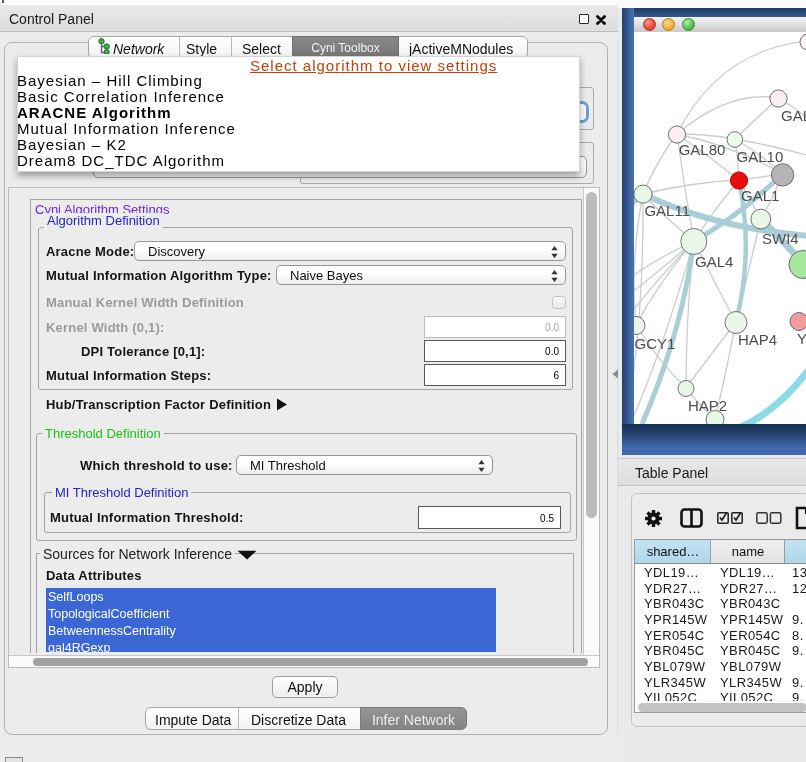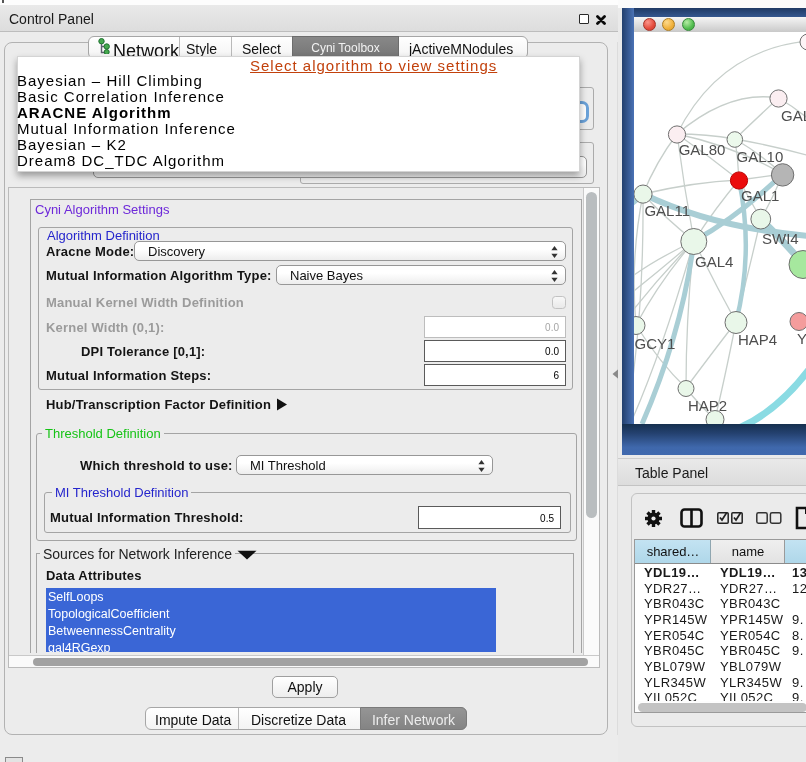--- a/index.html
+++ b/index.html
@@ -41,21 +41,21 @@
 <div class="abs" style="left:179px;top:37px;width:1px;height:21px;background:#b9b9b9;"></div>
 <div class="abs" style="left:231px;top:37px;width:1px;height:21px;background:#b9b9b9;"></div>
 <div class="abs" style="left:292px;top:36px;width:107px;height:23px;background:linear-gradient(#888888,#757575);
      border:1px solid #6d6d6d;box-sizing:border-box;"></div>
 <svg class="abs" style="left:96px;top:38px;" width="14" height="16" viewBox="0 0 14 16">
   <path d="M5.5,4 V14.5 H10.5 M5.5,8.5 H10.5" fill="none" stroke="#5f6070" stroke-width="1.4"></path>
   <circle cx="5.5" cy="3.2" r="2.7" fill="#46a94f" stroke="#1e7030" stroke-width="1"></circle>
   <circle cx="10.7" cy="8.5" r="2.7" fill="#46a94f" stroke="#1e7030" stroke-width="1"></circle>
   <circle cx="10.7" cy="14" r="2.5" fill="#46a94f" stroke="#1e7030" stroke-width="1"></circle>
 </svg>
-<div class="abs" style="left:113px;top:41px;font-size:18px;color:#111;">Network</div>
+<div class="abs" style="left:113px;top:41px;font-size:14px;color:#111;font-style:italic;">Network</div>
 <div class="abs" style="left:186px;top:41px;font-size:14px;color:#111;">Style</div>
 <div class="abs" style="left:242px;top:41px;font-size:14px;color:#111;">Select</div>
 <div class="abs" style="left:292px;top:41px;width:107px;text-align:center;font-size:12px;color:#f2f2f2;">Cyni Toolbox</div>
 <div class="abs" style="left:409px;top:41px;font-size:14px;color:#111;">jActiveMNodules</div>
 
 <div class="abs" style="left:300px;top:87px;width:294px;height:43px;border:1px solid #ababab;border-radius:3px;box-sizing:border-box;"></div>
 <div class="abs" style="left:470px;top:101px;width:119px;height:22px;border:3px solid #6aa1d8;border-radius:7px;background:#fff;box-sizing:border-box;"></div>
 <div class="abs" style="left:300px;top:142px;width:294px;height:42px;border:1px solid #ababab;border-radius:3px;box-sizing:border-box;"></div>
 <div class="combo" style="left:93px;top:156px;width:494px;height:22px;"></div>
 
@@ -65,21 +65,21 @@
 <div class="abs" style="left:9px;top:655px;width:590px;height:12px;background:#fafafa;border-top:1px solid #c9c9c9;box-sizing:border-box;"></div>
 <div class="abs" style="left:33px;top:658px;width:555px;height:8px;background:#a2a2a2;border-radius:4px;"></div>
 
 <div class="abs" style="left:8px;top:187px;width:592px;height:481px;border:1px solid #bbbbbb;box-sizing:border-box;pointer-events:none;"></div>
 
 <div class="abs" style="left:30px;top:199px;width:552px;height:454px;border:1px solid #a4a4a4;border-top:none;border-bottom:none;box-sizing:border-box;"></div>
 <div class="abs" style="left:30px;top:199px;width:552px;height:1px;background:#a4a4a4;"></div>
 <div class="gtitle" style="left:32px;top:202px;color:#6d28d9;">Cyni Algorithm Settings</div>
 
 <div class="gbox" style="left:38px;top:227px;width:535px;height:163px;"></div>
-<div class="gtitle" style="left:44px;top:228px;color:#2525cc;">Algorithm Definition</div>
+<div class="gtitle" style="left:44px;top:213px;color:#2525cc;">Algorithm Definition</div>
 
 <div class="lbl" style="left:46px;top:244px;">Aracne Mode:</div>
 <div class="combo" style="left:134px;top:241px;width:432px;height:20px;">
   <span class="ct">Discovery</span>
   <svg class="abs" style="right:7px;top:4px;" width="7" height="12" viewBox="0 0 7 12">
       <path d="M3.5,0 L6.6,4.2 H0.4 Z" fill="#333"></path>
       <path d="M3.5,12 L6.6,7.8 H0.4 Z" fill="#333"></path>
     </svg>
 </div>
 <div class="lbl" style="left:46px;top:268px;">Mutual Information Algorithm Type:</div>
@@ -311,21 +311,21 @@
   <div class="abs" style="left:0;top:0;width:76px;height:24px;background:linear-gradient(#c3e3f2,#aed7e9);
        border-right:1px solid #8fa6b0;box-sizing:border-box;"></div>
   <div class="abs" style="left:76px;top:0;width:74px;height:24px;background:linear-gradient(#efefef,#e2e2e2);
        border-right:1px solid #9a9a9a;box-sizing:border-box;"></div>
   <div class="abs" style="left:150px;top:0;width:22px;height:24px;background:linear-gradient(#c3e3f2,#aed7e9);"></div>
   <div class="abs" style="left:0;top:23px;width:172px;height:1px;background:#8b8b8b;"></div>
   <div class="abs" style="left:0;top:4px;width:76px;text-align:center;font-size:13px;color:#111;">shared…</div>
   <div class="abs" style="left:76px;top:4px;width:74px;text-align:center;font-size:13px;color:#111;">name</div>
 
   <div class="abs" style="left:0;top:24px;width:172px;font-size:13px;letter-spacing:0.4px;color:#191919;">
-    <div style="height:15.66px;position:relative;font-weight:bold;">
+    <div style="height:15.66px;position:relative;">
         <span style="position:absolute;left:9px;top:1px;">YDL19…</span>
         <span style="position:absolute;left:85px;top:1px;">YDL19…</span>
         <span style="position:absolute;left:157px;top:1px;">13</span>
       </div>
     <div style="height:15.66px;position:relative;">
         <span style="position:absolute;left:9px;top:1px;">YDR27…</span>
         <span style="position:absolute;left:85px;top:1px;">YDR27…</span>
         <span style="position:absolute;left:157px;top:1px;">12</span>
       </div>
     <div style="height:15.66px;position:relative;">

